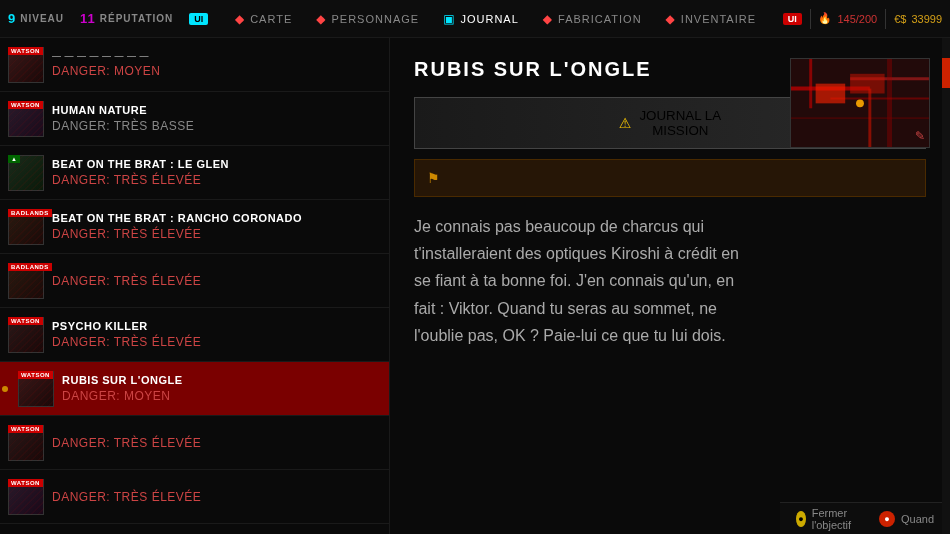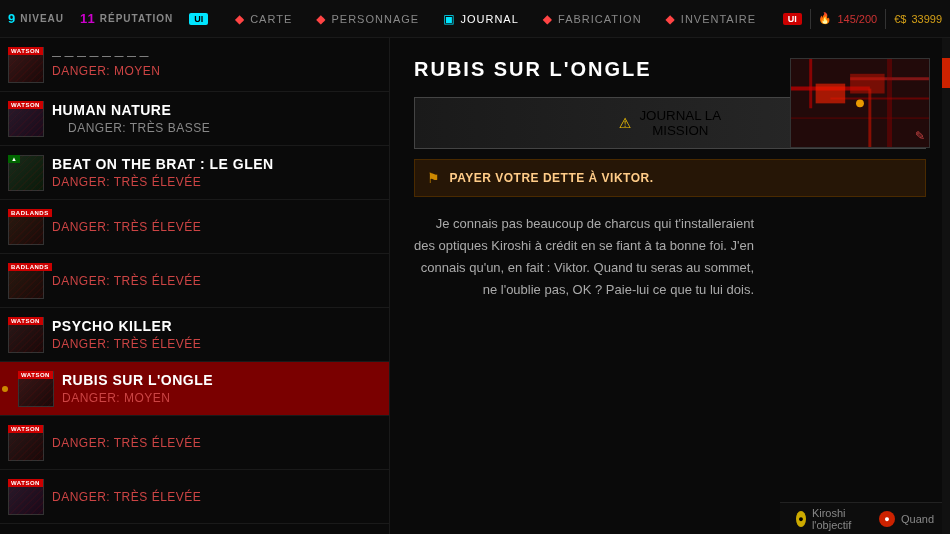--- a/index.html
+++ b/index.html
@@ -197,38 +197,37 @@
 
     .quest-label-badge.green {
       background: #006600;
     }
 
     .quest-info {
       flex: 1;
     }
 
     .quest-title {
-      font-size: 14px;
+      font-size: 11px;
       font-weight: bold;
       color: #fff;
       text-transform: uppercase;
       letter-spacing: 0.5px;
       margin-bottom: 3px;
     }
 
     .quest-danger {
       font-size: 12px;
       color: #cc4444;
       text-transform: uppercase;
       letter-spacing: 0.5px;
     }
 
     .quest-danger.low {
       color: #888;
-      margin-left: 16px;
     }
 
     .side-indicator {
       width: 6px;
       height: 6px;
       border-radius: 50%;
       background: #cc8800;
       position: absolute;
       left: 2px;
       top: 50%;
@@ -311,25 +310,24 @@
 
     .objective-text {
       font-size: 12px;
       color: #ffcc88;
       font-weight: bold;
       text-transform: uppercase;
       letter-spacing: 0.5px;
     }
 
     .quest-description {
-      font-size: 13px;
+      font-size: 16px;
       color: #aaa;
       line-height: 1.7;
       max-width: 340px;
-      text-align: right;
     }
 
     
     .minimap {
       position: absolute;
       top: 20px;
       right: 20px;
       width: 140px;
       height: 90px;
       border: 1px solid #333;
@@ -539,20 +537,21 @@
     <div class="quest-item">
       <div class="quest-icon-wrapper">
         <div class="quest-thumb">
           <div style="width:100%;height:100%;background:linear-gradient(135deg,#2a1a10,#1a0a08);">
             <div class="red-lines"></div>
           </div>
         </div>
         <div class="quest-label-badge">BADLANDS</div>
       </div>
       <div class="quest-info">
+        <div class="quest-title">BEAT ON THE BRAT : RANCHO CORONADO</div>
         <div class="quest-danger">DANGER: TRÈS ÉLEVÉE</div>
       </div>
     </div>
 
     <div class="quest-item">
       <div class="quest-icon-wrapper">
         <div class="quest-thumb">
           <div style="width:100%;height:100%;background:linear-gradient(135deg,#2a1a10,#1a0a08);">
             <div class="red-lines"></div>
           </div>
@@ -652,29 +651,28 @@
     <button class="mission-btn">
       <span class="mission-btn-icon">⚠</span>
       <div>
         <div>JOURNAL LA</div>
         <div>MISSION</div>
       </div>
     </button>
 
     <div class="objective-item">
       <span class="objective-icon">⚑</span>
-      <span class="objective-text">PAYER VOTRE DETTE À VIKTOR.</span>
     </div>
 
     <p class="quest-description">Je connais pas beaucoup de charcus qui t'installeraient des optiques Kiroshi à crédit en se fiant à ta bonne foi. J'en connais qu'un, en fait : Viktor. Quand tu seras au sommet, ne l'oublie pas, OK ? Paie-lui ce que tu lui dois.</p>
 
     <div class="bottom-bar">
       <div class="bottom-action">
         <div class="btn-circle yellow">●</div>
-        <span>Kiroshi l'objectif</span>
+        <span>Fermer l'objectif</span>
       </div>
       <div class="bottom-action">
         <div class="btn-circle red">●</div>
         <span>Quand</span>
       </div>
     </div>
 
   </div>
 
 </div>

